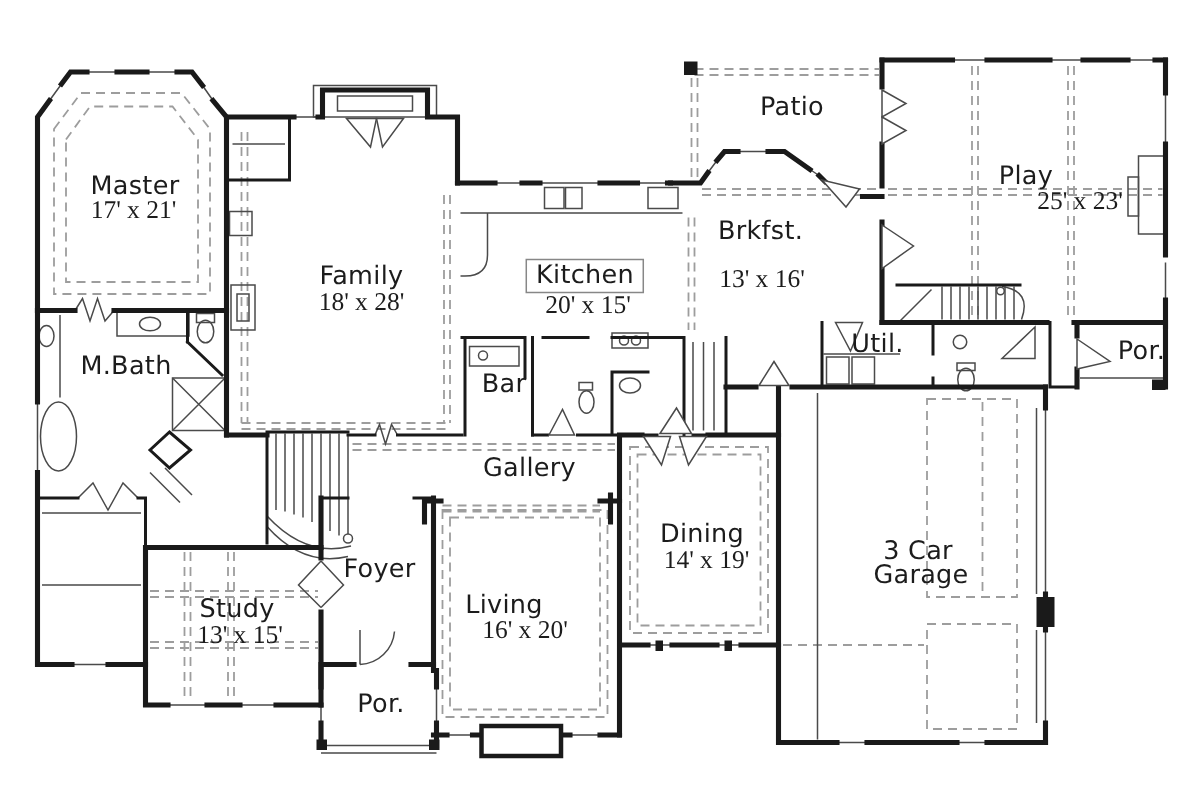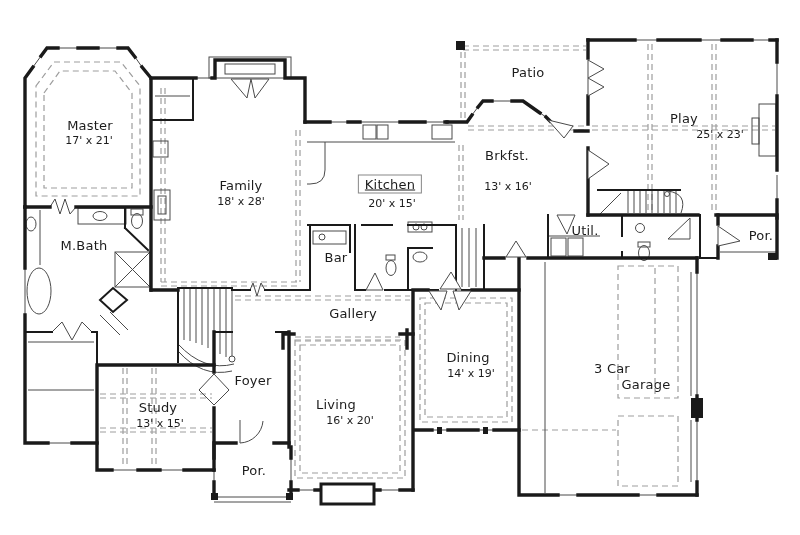--- a/index.html
+++ b/index.html
@@ -18,23 +18,23 @@
   .medf{stroke:var(--wall);stroke-width:2;fill:#ffffff;}
   .thin{stroke:var(--thin);stroke-width:1;fill:none;}
   .dash{stroke:var(--dash);stroke-width:1.2;fill:none;stroke-dasharray:6 4;}
   .blk{fill:var(--wall);stroke:none;}
   .door{fill:#ffffff;stroke:var(--thin);stroke-width:1;}
   
   .lbl{
     position:absolute;transform:translate(-50%,-50%);
     color:var(--text);white-space:nowrap;line-height:1;z-index:5;
   }
-  .name{font-size:13px;font-weight:500;letter-spacing:.2px;}
-  .dims{font-size:11px;font-weight:500;}
-  .boxed{border:1px solid #878787;background:#fff;padding:2px 6px;text-decoration:underline;}
+  .name{font-size:17px;font-weight:500;letter-spacing:.2px;}
+  .dims{font-size:17px;font-weight:500;font-family:Liberation Serif, serif;}
+  .boxed{border:1px solid #878787;background:#fff;padding:2px 6px;}
 </style>
 </head>
 <body>
 
 <div class="stage">
 
   <svg viewBox="0 0 800 535" width="800" height="535">
 
     <g class="dash">
 
@@ -260,15 +260,15 @@
 
   <div class="lbl name" style="left:336px;top:404px">Living</div>
   <div class="lbl dims" style="left:350px;top:420px">16' x 20'</div>
 
   <div class="lbl name" style="left:254px;top:470px">Por.</div>
 
   <div class="lbl name" style="left:468px;top:357px">Dining</div>
   <div class="lbl dims" style="left:471px;top:373px">14' x 19'</div>
 
   <div class="lbl name" style="left:612px;top:368px">3 Car</div>
-  <div class="lbl name" style="left:646px;top:384px">Garage</div>
+  <div class="lbl name" style="left:614px;top:384px">Garage</div>
 
 </div>
 
 </body></html>

